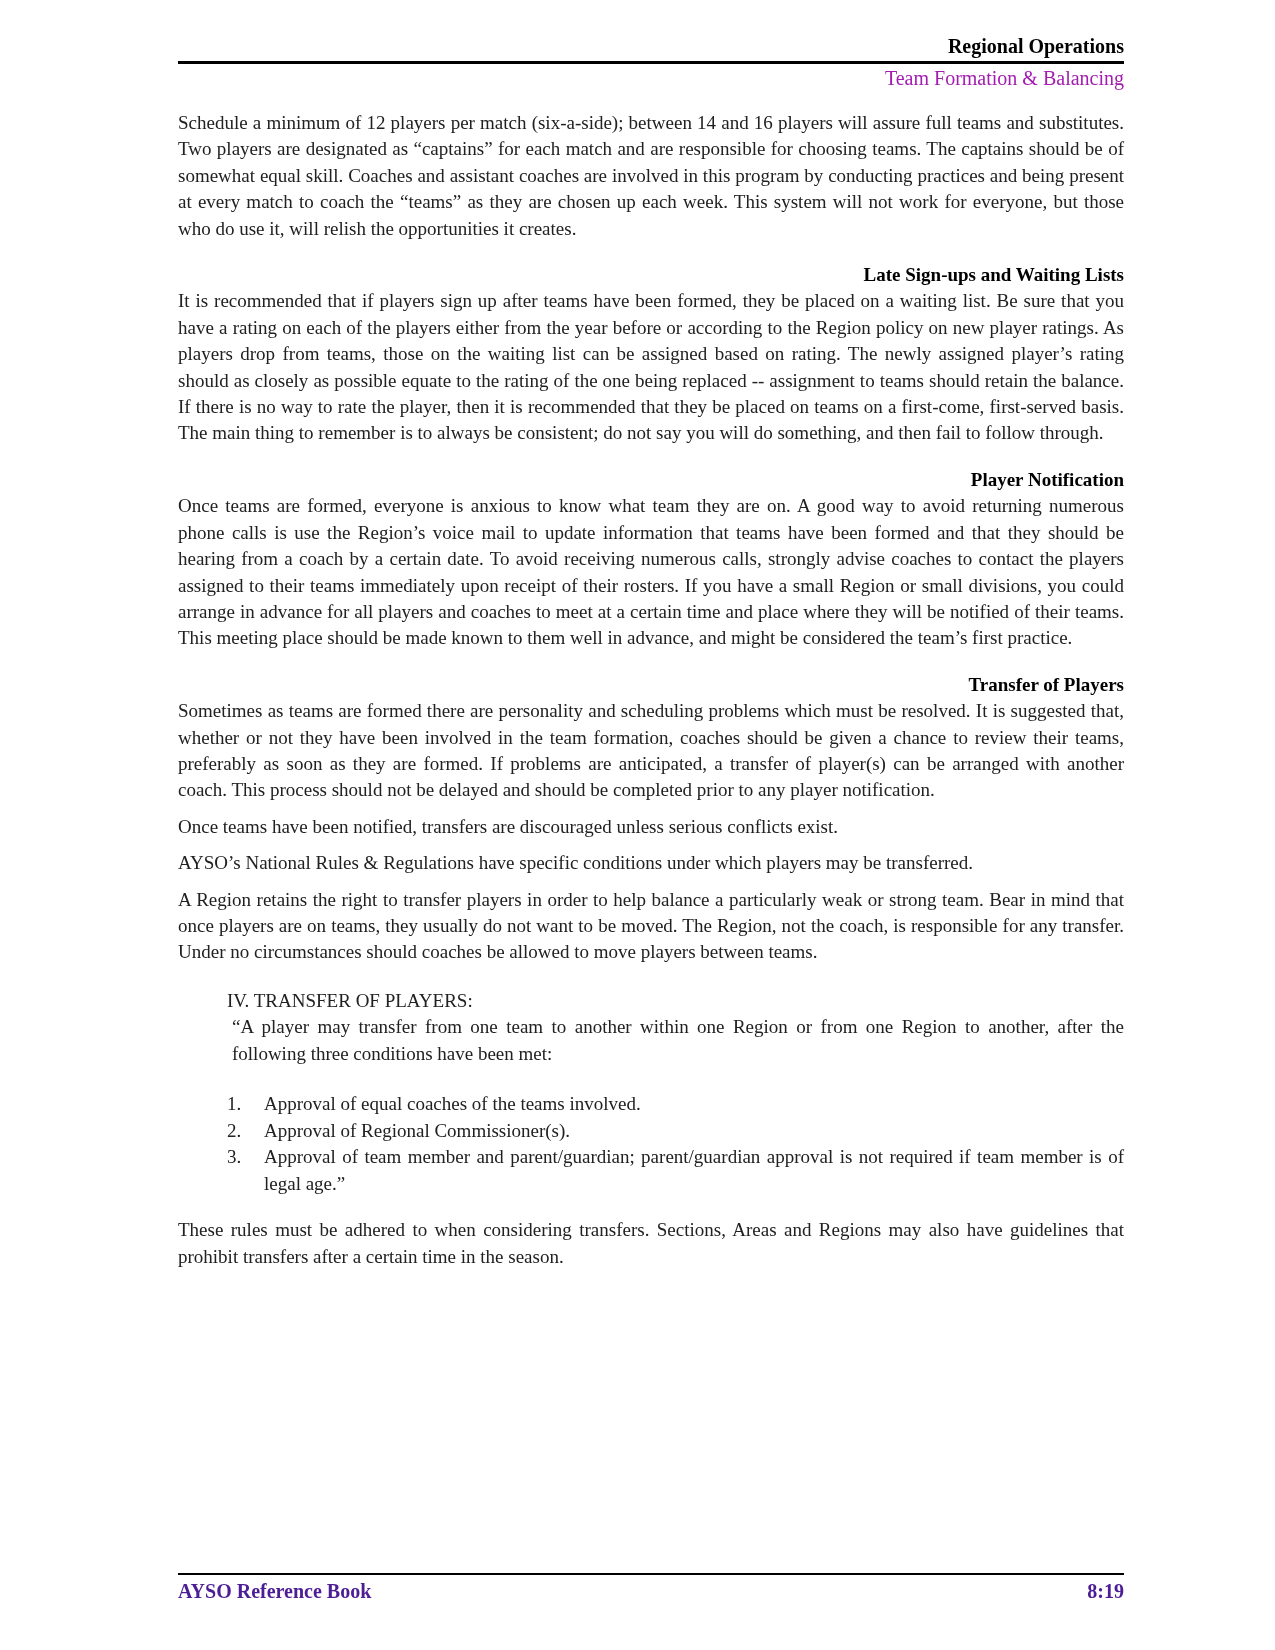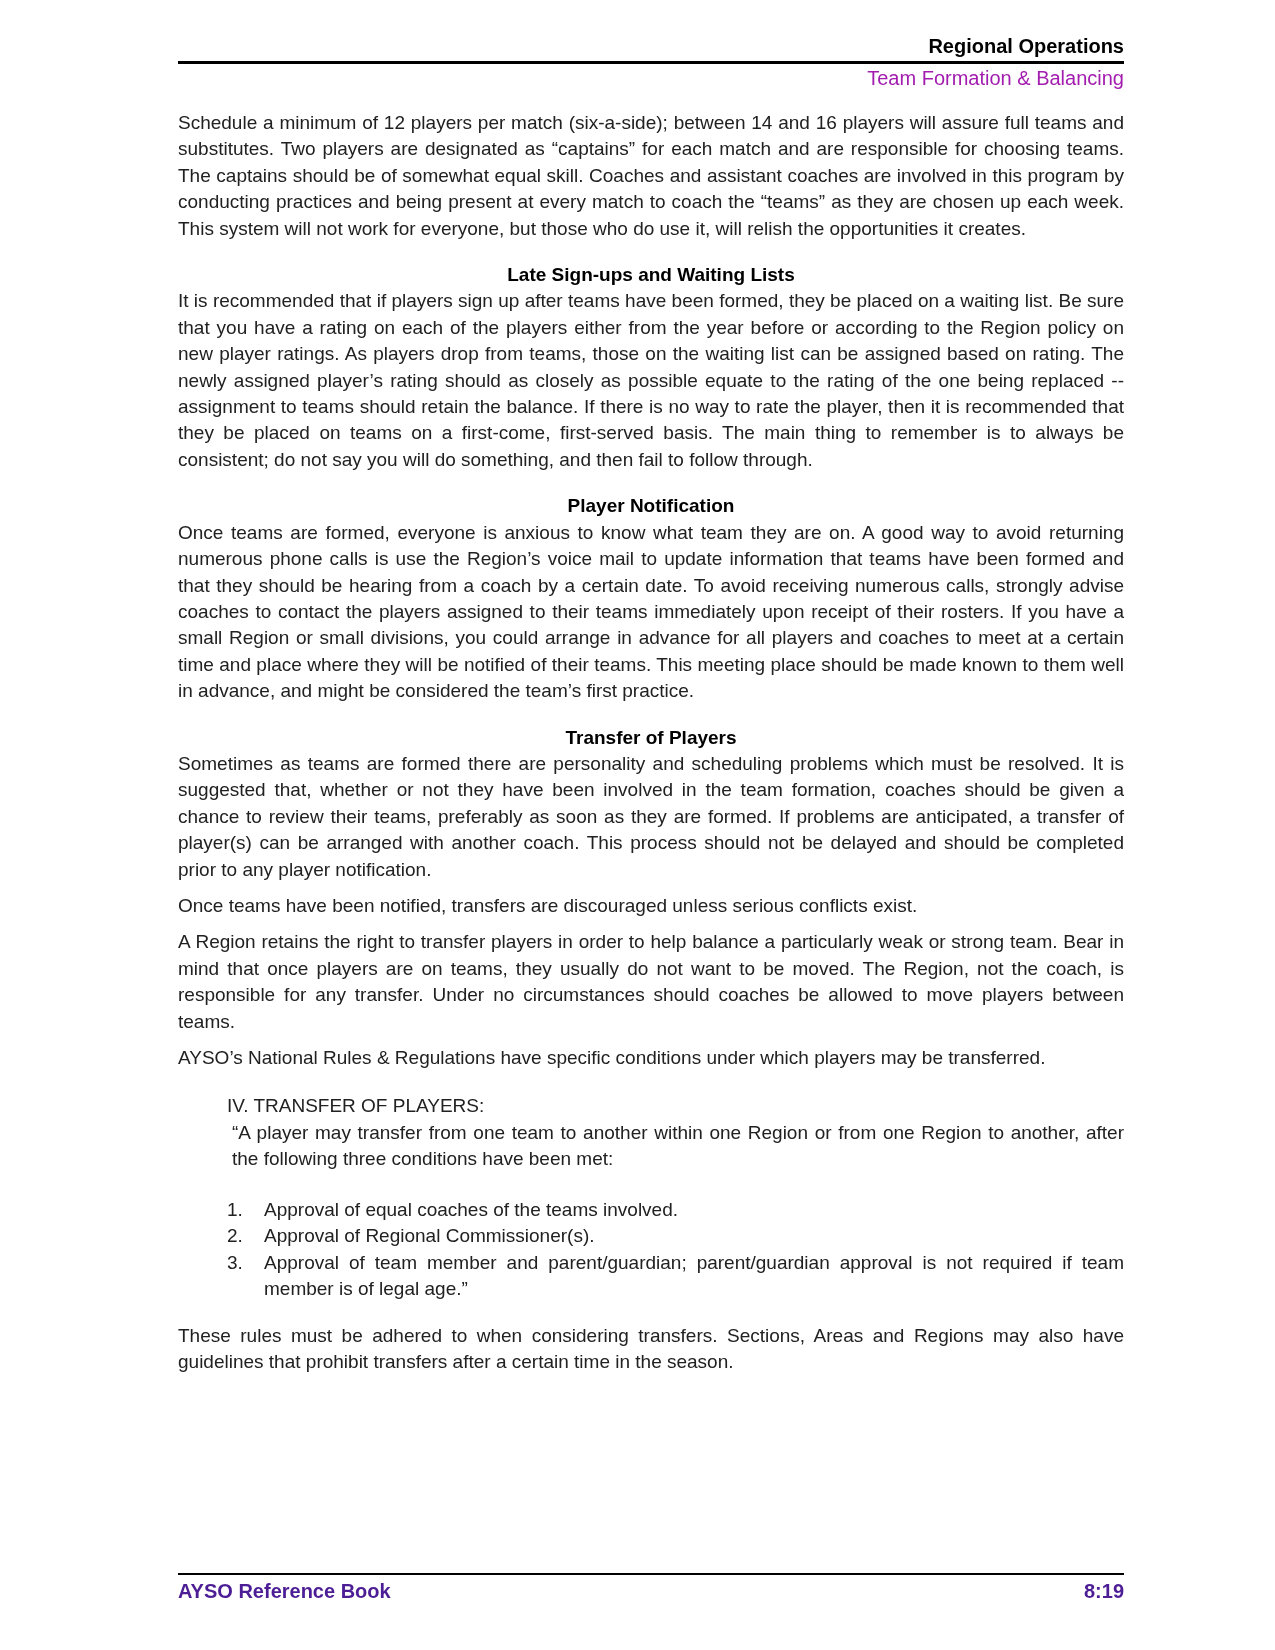--- a/index.html
+++ b/index.html
@@ -2,21 +2,21 @@
 <html><head>
 <meta charset="utf-8">
 <style>
   html, body { margin: 0; padding: 0; background: #e8e8e8; }
   .page {
     position: relative;
     width: 1275px;
     height: 1650px;
     margin: 0 auto;
     background: #ffffff;
-    font-family: Liberation Sans, sans-serif;
+    font-family: Liberation Serif, serif;
     color: #212121;
     overflow: hidden;
   }
   
   .hdr { position: absolute; left: 178px; top: 34px; width: 946px; }
   .hdr-title {
     text-align: right;
     font-weight: bold;
     font-size: 20px;
     line-height: 24px;
@@ -40,21 +40,21 @@
     line-height: 26.4px;
     text-align: justify;
   }
   .para { margin: 0; }
   .sec-h {
     font-size: 19px;
     line-height: 26.4px;
     font-weight: bold;
     color: #000;
     margin: 20px 0 0 0;
-    text-align: center;
+    text-align: right;
   }
   .gap { margin-top: 10px; }
   .quote { margin: 22px 0 0 49px; }
   .q-title { line-height: 26.4px; }
   .q-intro { line-height: 26.4px; padding-left: 5px; }
   .rlist { margin: 24px 0 0 49px; }
   .rlist-item { display: flex; line-height: 26.6px; }
   .rlist-num { flex: none; width: 37px; }
   .rlist-text { flex: 1; text-align: justify; }
   .closing { margin-top: 20px; }
@@ -87,22 +87,22 @@
 
     <h2 class="sec-h">Late Sign-ups and Waiting Lists</h2>
     <p class="para">It is recommended that if players sign up after teams have been formed, they be placed on a waiting list. Be sure that you have a rating on each of the players either from the year before or according to the Region policy on new player ratings.  As players drop from teams, those on the waiting list can be assigned based on rating.  The newly assigned player’s rating should as closely as possible equate to the rating of the one being replaced -- assignment to teams should retain the balance.  If there is no way to rate the player, then it is recommended that they be placed on teams on a first-come, first-served basis. The main thing to remember is to always be consistent; do not say you will do something, and then fail to follow through.</p>
 
     <h2 class="sec-h">Player Notification</h2>
     <p class="para">Once teams are formed, everyone is anxious to know what team they are on. A good way to avoid returning numerous phone calls is use the Region’s voice mail to update information that teams have been formed and that they should be hearing from a coach by a certain date. To avoid receiving numerous calls, strongly advise coaches to contact the players assigned to their teams immediately upon receipt of their rosters. If you have a small Region or small divisions, you could arrange in advance for all players and coaches to meet at a certain time and place where they will be notified of their teams. This meeting place should be made known to them well in advance, and might be considered the team’s first practice.</p>
 
     <h2 class="sec-h">Transfer of Players</h2>
     <p class="para">Sometimes as teams are formed there are personality and scheduling problems which must be resolved. It is suggested that, whether or not they have been involved in the team formation, coaches should be given a chance to review their teams, preferably as soon as they are formed. If problems are anticipated, a transfer of player(s) can be arranged with another coach. This process should not be delayed and should be completed prior to any player notification.</p>
     <p class="para gap">Once teams have been notified, transfers are discouraged unless serious conflicts exist.</p>
+    <p class="para gap">AYSO’s National Rules &amp; Regulations have specific conditions under which players may be transferred.</p>
     <p class="para gap">A Region retains the right to transfer players in order to help balance a particularly weak or strong team. Bear in mind that once players are on teams, they usually do not want to be moved. The Region, not the coach, is responsible for any transfer. Under no circumstances should coaches be allowed to move players between teams.</p>
-    <p class="para gap">AYSO’s National Rules &amp; Regulations have specific conditions under which players may be transferred.</p>
 
     <div class="quote">
       <div class="q-title">IV. TRANSFER OF PLAYERS:</div>
       <div class="q-intro">“A player may transfer from one team to another within one Region or from one Region to another, after the following three conditions have been met:</div>
     </div>
 
     <div class="rlist">
       <div class="rlist-item">
         <span class="rlist-num">1.</span>
         <span class="rlist-text">Approval of equal coaches of the teams involved.</span>

